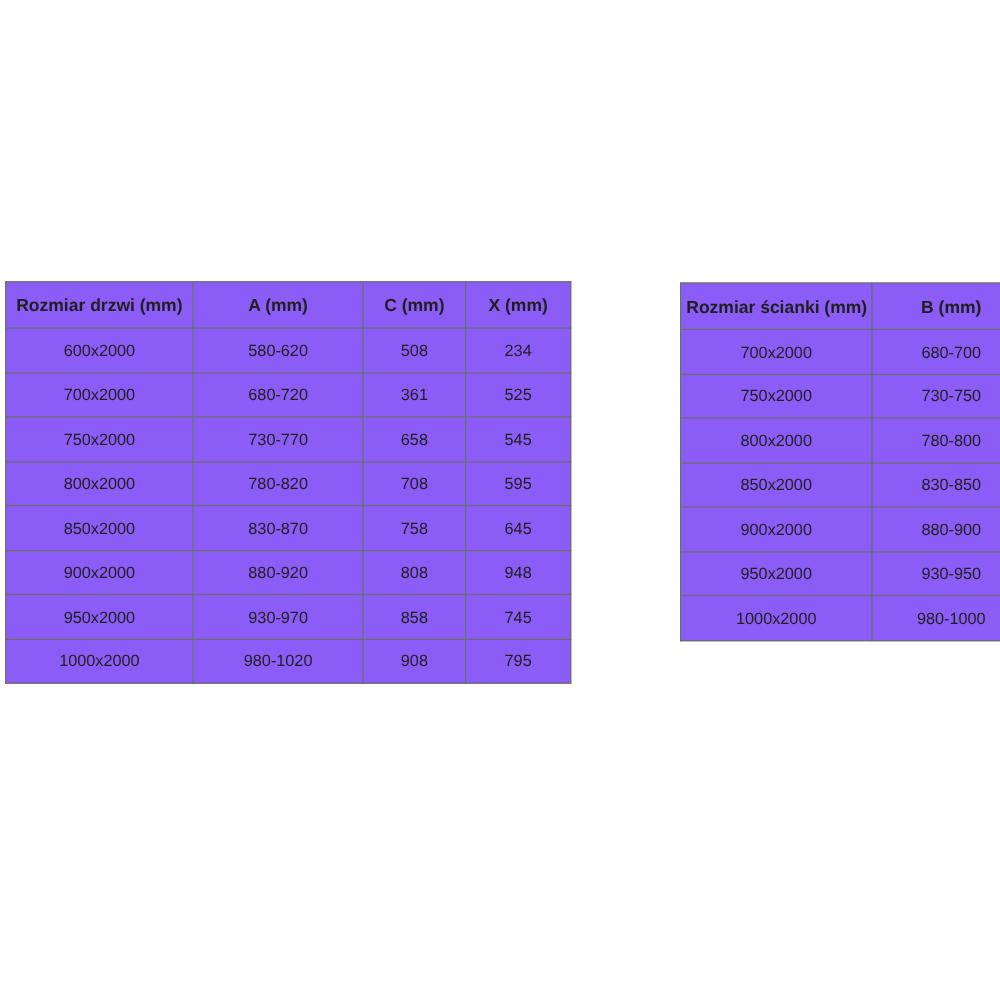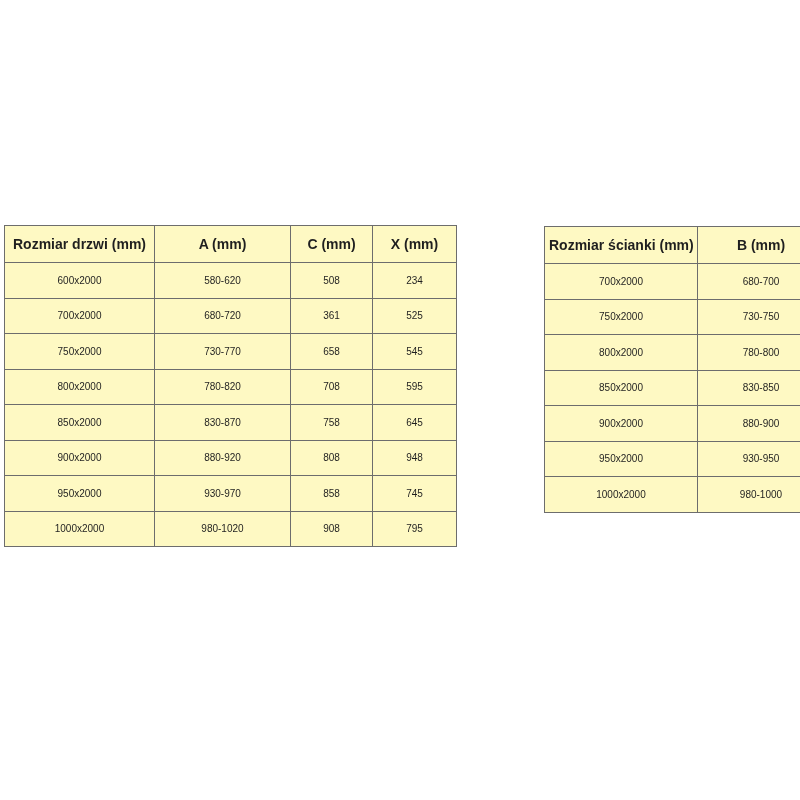--- a/index.html
+++ b/index.html
@@ -13,40 +13,40 @@
     height: 800px;
     background: #ffffff;
     overflow: hidden;
     font-family: "Liberation Sans", "DejaVu Sans", sans-serif;
     color: #1f1f1f;
   }
   table.spec-table {
     position: absolute;
     border-collapse: collapse;
     table-layout: fixed;
-    background: #fef9c3;
+    background: #8b5cf6;
     padding-left: 38px;
   }
   table.spec-table th,
   table.spec-table td {
     border: 1px solid #6d6d6d;
     text-align: center;
     vertical-align: middle;
     padding: 0 4px;
     overflow: hidden;
     white-space: nowrap;
   }
   table.spec-table th {
     font-weight: bold;
     font-size: 14px;
     height: 36px;
   }
   table.spec-table td {
     font-weight: normal;
-    font-size: 10px;
+    font-size: 13px;
     height: 34.5px;
   }
   
   .t-doors {
     left: 4px;
     top: 225px;
     width: 452px;
   }
   .t-doors col:nth-child(1) { width: 150px; }
   .t-doors col:nth-child(2) { width: 136px; }

